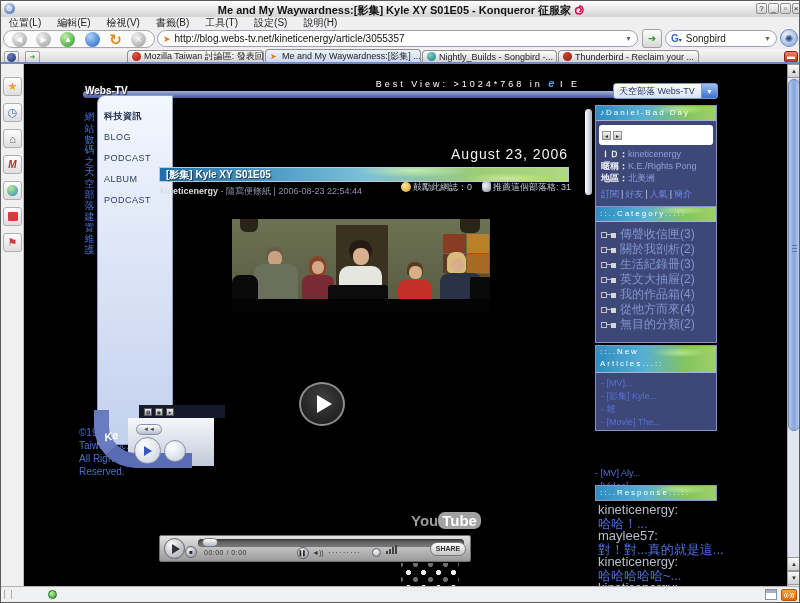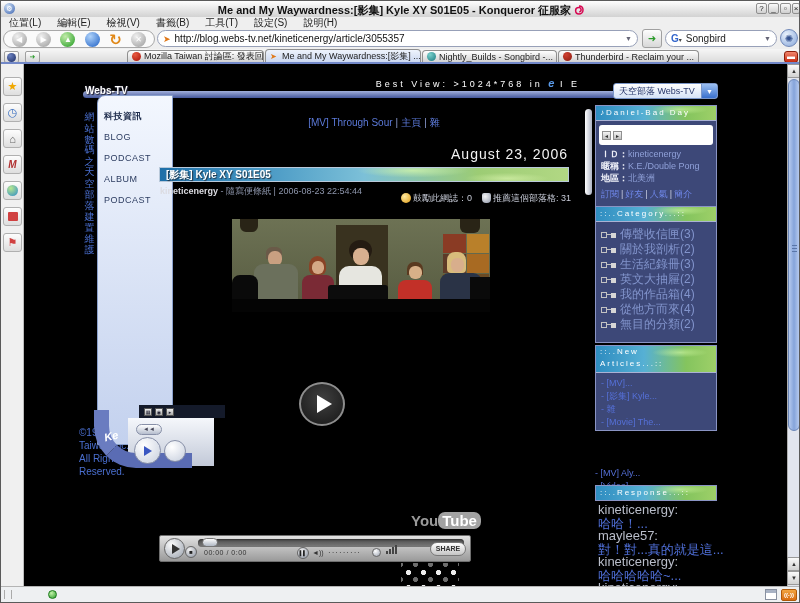--- a/index.html
+++ b/index.html
@@ -101,21 +101,21 @@
   .navsep{color:#8a9ad0;padding:0 3px}
   .pagedate{left:330px;top:82px;width:214px;text-align:right;color:#f2f2f2;font-size:14px;letter-spacing:1px}
   .arttitle{left:135px;top:103px;width:410px;height:15px;border:1px solid #b9c9da;box-sizing:border-box;
     background:
       radial-gradient(ellipse 80px 10px at 62% 20%,rgba(225,255,170,.65),transparent 70%),
       radial-gradient(ellipse 60px 8px at 85% 80%,rgba(235,255,190,.5),transparent 70%),
       linear-gradient(90deg,#1e6fa8,#4898c4 25%,#7cc0d8 50%,#9ccc74 78%,#b2d884);
     color:#fff;font-size:10px;font-weight:bold;line-height:13px;padding-left:6px;text-shadow:1px 1px 1px #234}
   .byline{left:136px;top:121px;font-size:9px;color:#8e96ac;white-space:nowrap}
   .byline .auth{font-weight:bold;color:#dcdce2}
-  .stats{left:290px;top:128px;width:257px;text-align:right;font-size:9px;color:#c8ccd8;white-space:nowrap}
+  .stats{left:290px;top:117px;width:257px;text-align:right;font-size:9px;color:#c8ccd8;white-space:nowrap}
   .medal{display:inline-block;width:10px;height:10px;border-radius:50%;
     background:radial-gradient(circle at 35% 35%,#ffeaa0,#dd9912);vertical-align:-2px;margin-right:2px}
   .trophy{display:inline-block;width:9px;height:10px;border-radius:2px 2px 4px 4px;
     background:radial-gradient(circle at 35% 35%,#f4f4f4,#8e96a8);vertical-align:-2px;margin:0 2px 0 10px}
   
   .thumb{left:208px;top:155px;width:258px;height:93px;overflow:hidden;background:linear-gradient(#6d7254,#565a40)}
   .thumb div{position:absolute}
   .playover{left:275px;top:318px;width:46px;height:44px;border-radius:50%;
     background:radial-gradient(circle at 50% 38%,#404040,#161616);border:2px solid #8d8d8d;
     display:flex;align-items:center;justify-content:center;box-sizing:border-box}
@@ -341,23 +341,20 @@
     </div>
     <div class="abs swoosh"></div>
     <div class="abs kelogo">Ke</div>
     <div class="abs ovalbtn">◄◄</div>
     <div class="abs playround">
         <span class="tri-sm"></span>
       </div>
     <div class="abs playround2"></div>
     <div class="abs centpill"></div>
 
-    <div class="abs navlinks">
-      <span>[MV] Through Sour</span><span class="navsep">|</span><span>主頁</span><span class="navsep">|</span><span>雜</span>
-    </div>
     <div class="abs pagedate">August 23, 2006</div>
     <div class="abs arttitle"><span>[影集] Kyle XY S01E05</span></div>
     <div class="abs byline">
       <span class="auth">kineticenergy</span>
       <span> - </span>
       <span>隨寫便條紙</span>
       <span> | </span>
       <span>2006-08-23 22:54:44</span>
     </div>
     <div class="abs stats">
@@ -425,21 +422,21 @@
     </div>
     <div class="abs dotpat"></div>
 
     <div class="sbox abs" style="top:41px;height:108px">
       <div class="shead">♪Daniel-Bad Day</div>
       <div class="ministrip">
         <span class="mbtn">◄</span>
         <span class="mbtn">►</span>
       </div>
       <div class="pfield"><span class="lb">ＩＤ：</span><span class="vl">kineticenergy</span></div>
-      <div class="pfield"><span class="lb">暱稱：</span><span class="vl">K.E./Double Pong</span></div>
+      <div class="pfield"><span class="lb">暱稱：</span><span class="vl">K.E./Rights Pong</span></div>
       <div class="pfield"><span class="lb">地區：</span><span class="vl">北美洲</span></div>
       <div class="plinks">
         <span>訂閱</span><span class="sep">|</span><span>好友</span><span class="sep">|</span><span>人氣</span><span class="sep">|</span><span>簡介</span>
       </div>
     </div>
 
     <div class="sbox abs" style="top:142px;height:137px">
       <div class="shead">::..Category...::</div>
       <div style="padding-top:5px">
         <div class="catrow"><span class="ti"></span><span class="tdash"></span><span class="tb"></span><span>傳聲收信匣(3)</span></div>

